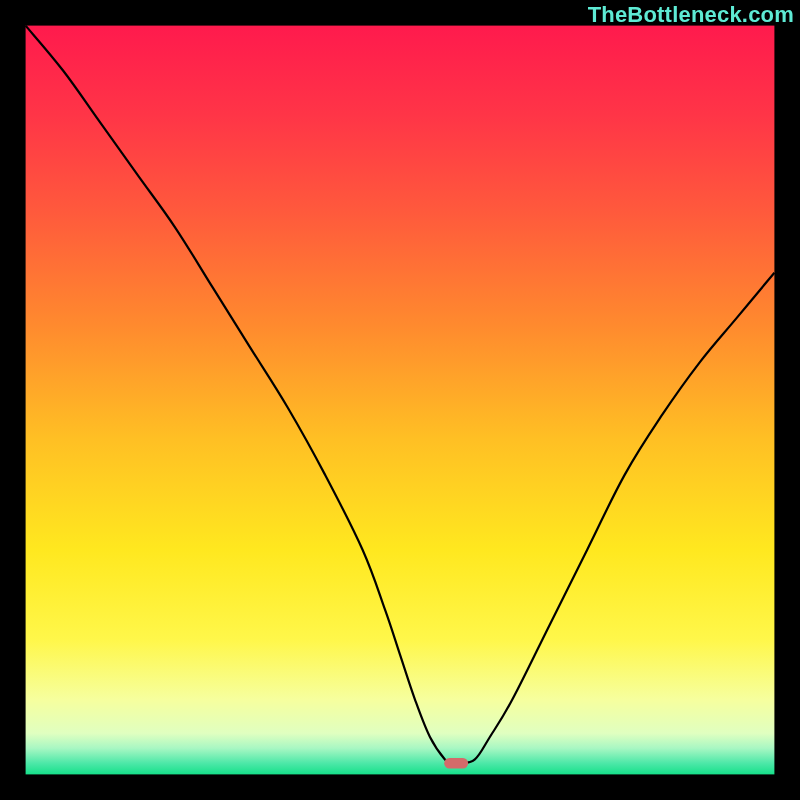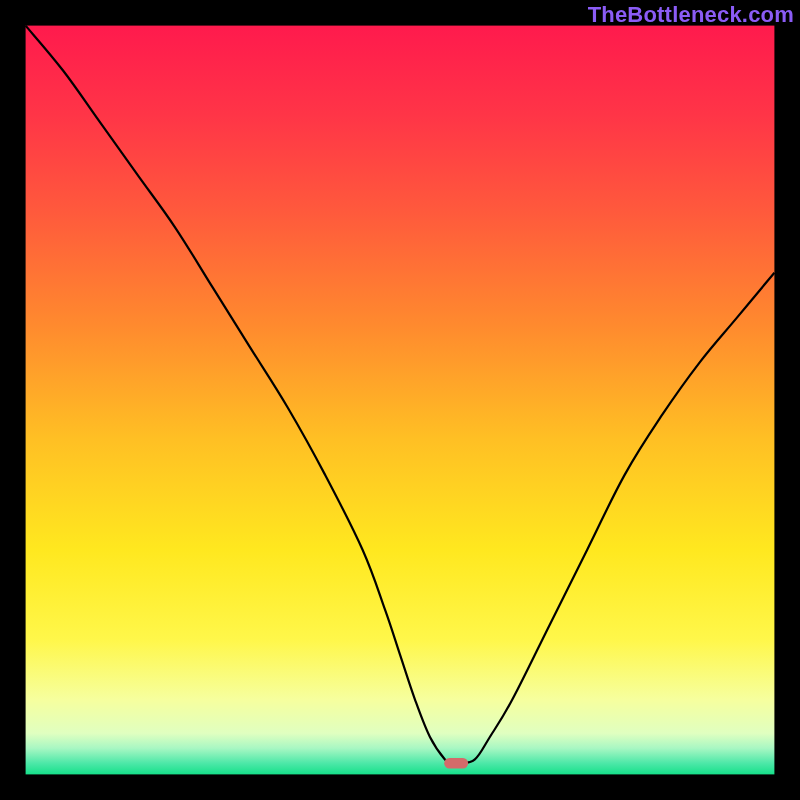--- a/index.html
+++ b/index.html
@@ -13,21 +13,21 @@
     height: 800px;
     position: relative;
     background: #000;
   }
   .watermark {
     position: absolute;
     top: 2px;
     right: 6px;
     font-size: 22px;
     font-weight: 600;
-    color: #8b5cf6;
+    color: #5eead4;
     font-family: Arial, Helvetica, sans-serif;
     letter-spacing: 0.2px;
     z-index: 5;
   }
   svg { display: block; }
 </style>
 </head>
 <body>
 
 <div class="chart-wrap">

